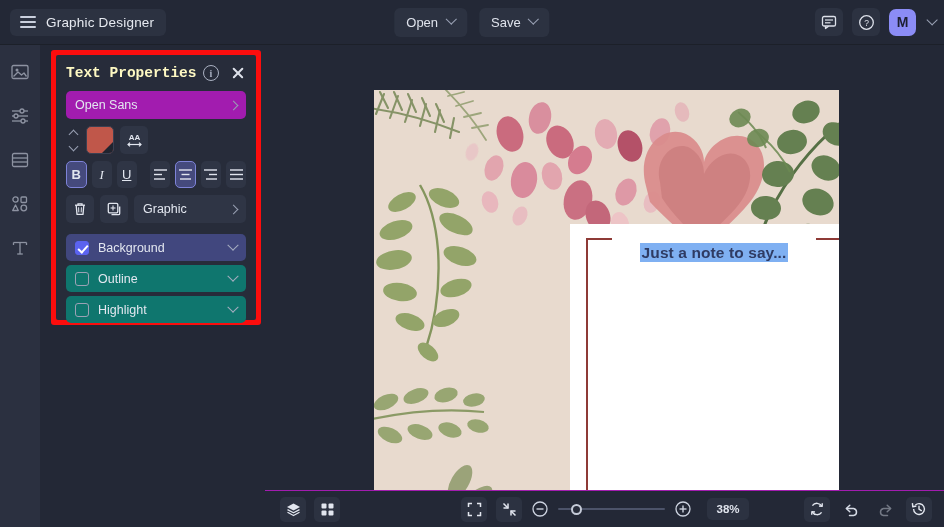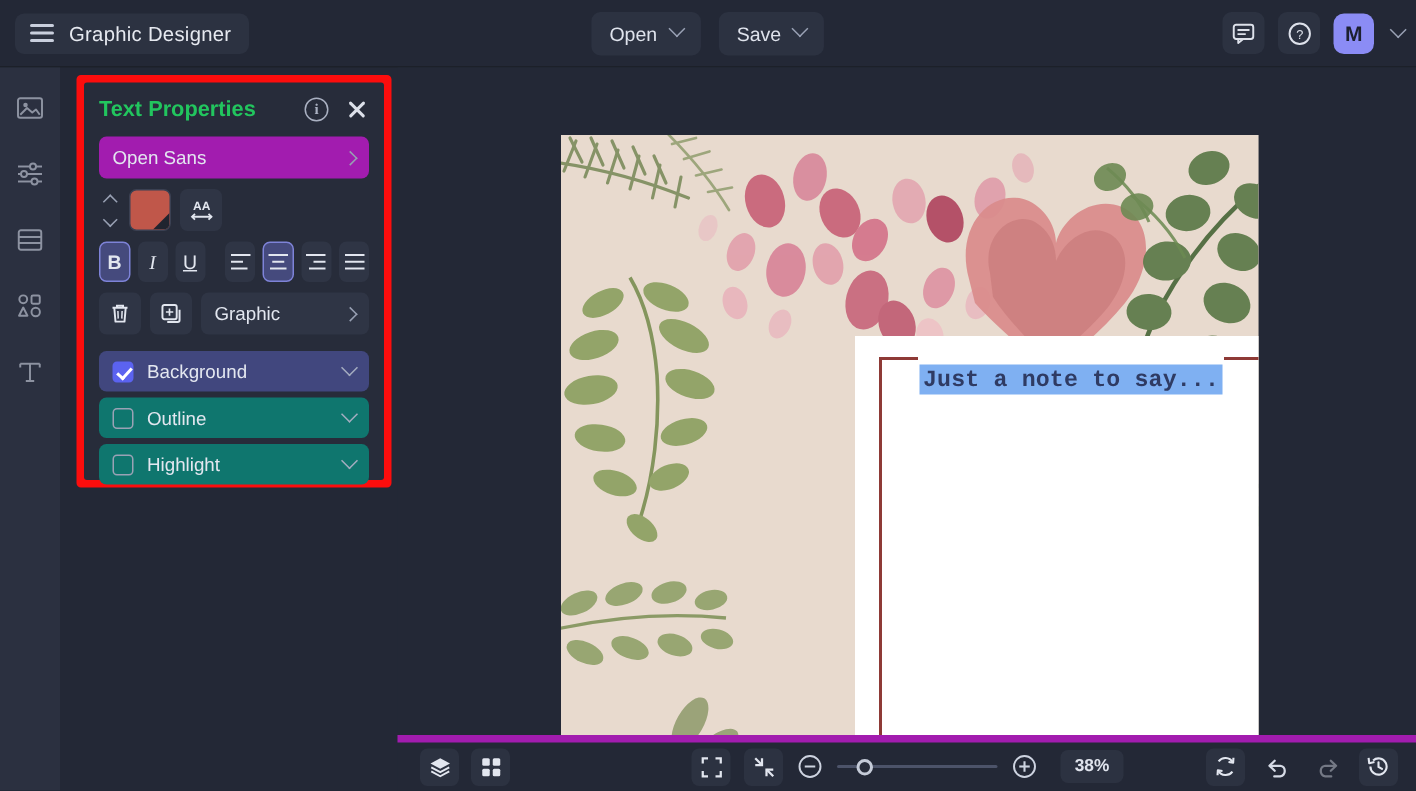--- a/index.html
+++ b/index.html
@@ -77,21 +77,21 @@
     border: 3px solid #fc0d0d; border-radius: 3px;
     padding: 2px; background: #fc0d0d;
   }
   .panel {
     width: 100%; height: 100%;
     background: #272c3a; border-radius: 2px;
     padding: 10px 10px 12px 10px;
     display: flex; flex-direction: column;
   }
   .panel-head { display: flex; align-items: center; height: 24px; margin-bottom: 10px; }
-  .panel-title { color: #22c55e; font-size: 14.5px; font-weight: bold; flex: 1; }
+  .panel-title { color: #fef9c3; font-size: 14.5px; font-weight: bold; flex: 1; font-family: Liberation Mono, monospace; }
   .info-ic {
     width: 16px; height: 16px; border-radius: 50%; border: 1.4px solid #aab1c2;
     color: #aab1c2; font-size: 10px; font-weight: bold;
     display:flex; align-items:center; justify-content:center; cursor: pointer; margin-right: 11px;
     font-family: "Liberation Serif", serif;
   }
   .close-ic { width: 16px; height: 16px; position: relative; cursor: pointer; }
   .close-ic:before, .close-ic:after {
     content:""; position:absolute; left:1px; top:7px; width:14px; height:1.8px;
     background:#dde1ea; border-radius:1px;
@@ -197,21 +197,21 @@
     text-align: center;
     font-size: 15.5px; font-weight: bold; color: #2f3b63;
     letter-spacing: .1px;
   }
   .note-text span { background: #7fb0f2; padding: 1px 2px; }
 
   
   .bottombar {
     position: absolute; bottom: 0; left: 265px; width: 679px; height: 37px;
     background: #232836; display: flex; align-items: center;
-    border-top: 5px solid #a21caf;
+    border-top: 1px solid #a21caf;
   }
   .bb-left { display:flex; gap: 8px; margin-left: 15px; }
   .bb-btn {
     width: 26px; height: 25px; border-radius: 5px; background: #2c3241;
     display:flex;align-items:center;justify-content:center;cursor:pointer;
   }
   .bb-center { position:absolute; left: 196px; display:flex; align-items:center; gap: 9px; }
   .zoom-ic { width: 18px; height: 18px; cursor:pointer; }
   .slider { width: 107px; height: 18px; position: relative; cursor: pointer; }
   .track { position:absolute; top:8px; left:0; width:107px; height:2px; background:#4c5369; border-radius:2px; }
@@ -584,21 +584,21 @@
           <ellipse cx="98" cy="62" rx="6" ry="9" fill="#e9bfc4" transform="rotate(20 98 62)"></ellipse>
           <ellipse cx="308" cy="22" rx="7" ry="10" fill="#e4acb5" transform="rotate(-16 308 22)"></ellipse>
           <ellipse cx="272" cy="148" rx="6" ry="8" fill="#efcdd0" transform="rotate(24 272 148)"></ellipse>
         </g>
       </svg>
 
       <div class="card">
         <div class="corner corner-l"></div>
         <div class="corner corner-r"></div>
         <div class="note-text" style="color: rgb(47, 59, 99);">
-          <span style="background: rgb(127, 176, 242); font-family: Liberation Mono, monospace;">Just a note to say...</span>
+          <span style="background: rgb(127, 176, 242);">Just a note to say...</span>
         </div>
       </div>
     </div>
   </div>
 
   <div class="bottombar">
     <div class="bb-left">
       <div class="bb-btn">
         <svg width="15" height="15" viewBox="0 0 15 15">
           <path d="M7.5 1.5 L14 5 L7.5 8.5 L1 5 Z" fill="#e2e6ef"></path>

